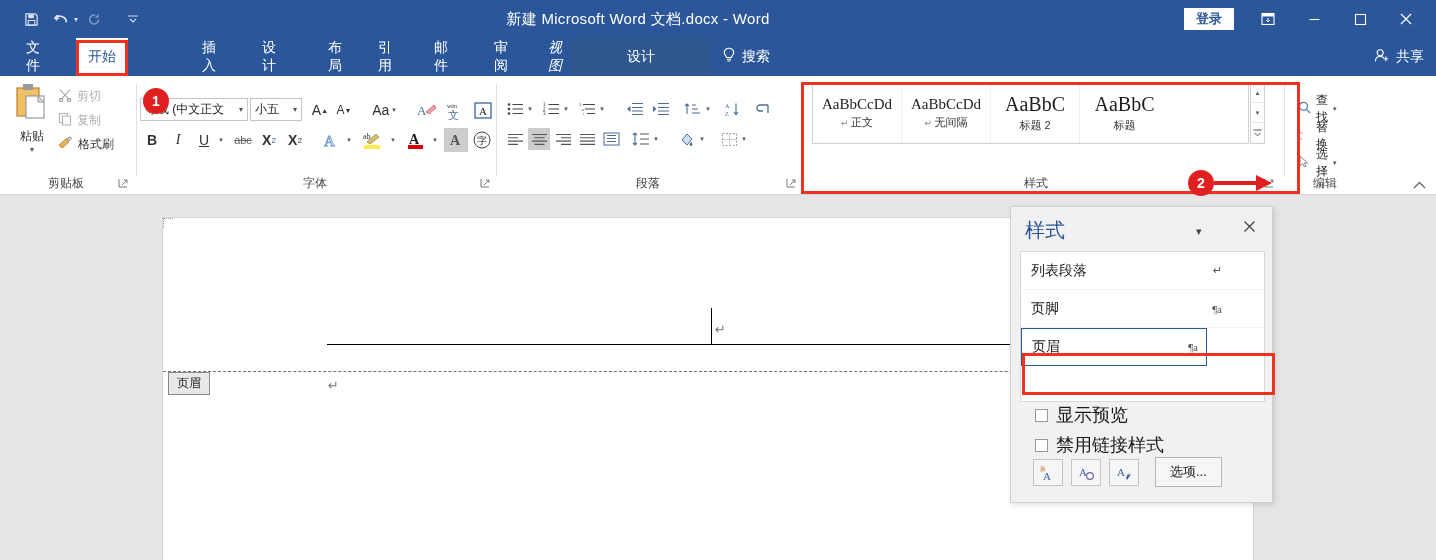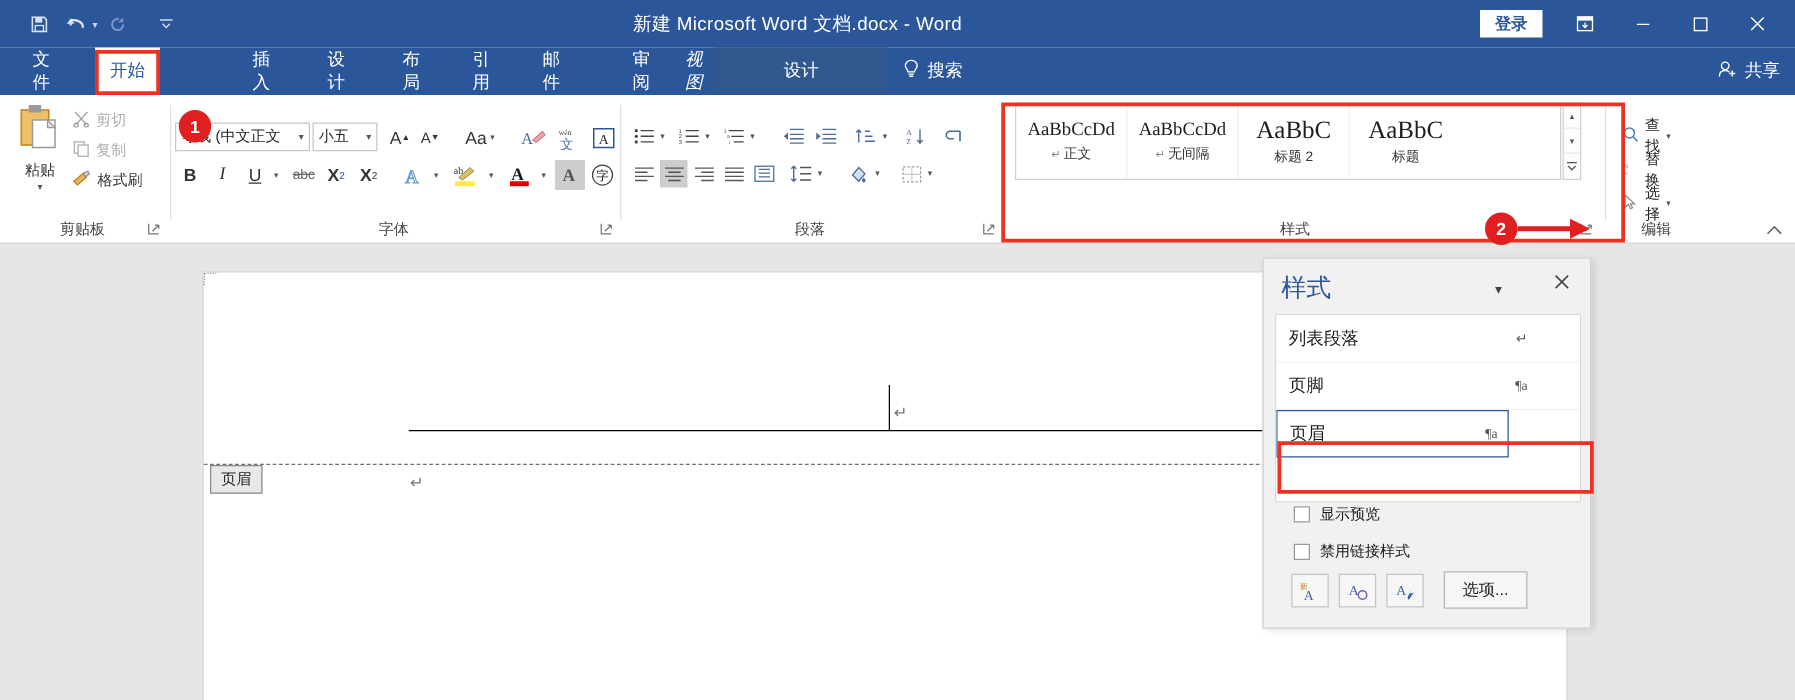--- a/index.html
+++ b/index.html
@@ -187,21 +187,21 @@
     padding: 0 10px; font-size: 14px; color: #1a1a1a;
     border-bottom: 1px solid #f2f2f2;
   }
   .srow .smark {
     position: absolute; right: 42px; font-size: 11px; color: #555;
     font-family: "Liberation Serif", serif;
   }
   .srow.sel { border: 1px solid #2b579a; background: #fff; }
   .chkrow {
     position: absolute; left: 24px; display: flex; align-items: center; gap: 8px;
-    font-size: 12px; color: #1a1a1a;
+    font-size: 18px; color: #1a1a1a;
   }
   .chk { width: 13px; height: 13px; border: 1px solid #9a9a9a; background: #fff; }
   .pbtns { position: absolute; left: 22px; top: 250px; display: flex; align-items: center; gap: 8px; }
   .pbx {
     width: 30px; height: 27px; border: 1px solid #c4c4c4; background: #f6f6f6;
     display: flex; align-items: center; justify-content: center;
     font-size: 13px; color: #5a5aa0;
   }
   .optbtn {
     margin-left: 8px; padding: 5px 14px; border: 1px solid #b5b5b5; background: #f6f6f6;
@@ -279,24 +279,24 @@
           </svg>
       </div>
     </div>
   </div>
 
   <div class="tabbar">
     <div class="tab" style="left:16px;width:40px;">文件</div>
     <div class="tab active" style="left:76px;width:52px;">开始</div>
     <div class="tab" style="left:192px;width:40px;">插入</div>
     <div class="tab" style="left:252px;width:40px;">设计</div>
-    <div class="tab" style="left:312px;width:40px;">布局</div>
+    <div class="tab" style="left:312px;width:40px;text-align:right;">布局</div>
     <div class="tab" style="left:368px;width:40px;">引用</div>
     <div class="tab" style="left:424px;width:40px;">邮件</div>
-    <div class="tab" style="left:496px;width:40px;">审阅</div>
+    <div class="tab" style="left:484px;width:40px;">审阅</div>
     <div class="tab" style="left:538px;width:40px;font-style:italic;">视图</div>
     <div class="tab" style="left:596px;width:40px;">帮助</div>
     <div class="tab ctx-active" style="left:571px;width:140px;">设计</div>
 
     <div class="search-box">
       <span>
         <svg width="14" height="17" viewBox="0 0 14 17">
             <path d="M7 1.3 C4 1.3 2.3 3.4 2.3 5.6 C2.3 7.6 4.2 8.7 4.5 10.5 L9.5 10.5 C9.8 8.7 11.7 7.6 11.7 5.6 C11.7 3.4 10 1.3 7 1.3 Z" fill="none" stroke="#ffffff" stroke-width="1.1"></path>
             <path d="M4.8 12.3 H9.2 M5.4 14 H8.6" stroke="#ffffff" stroke-width="1.1"></path>
           </svg>

